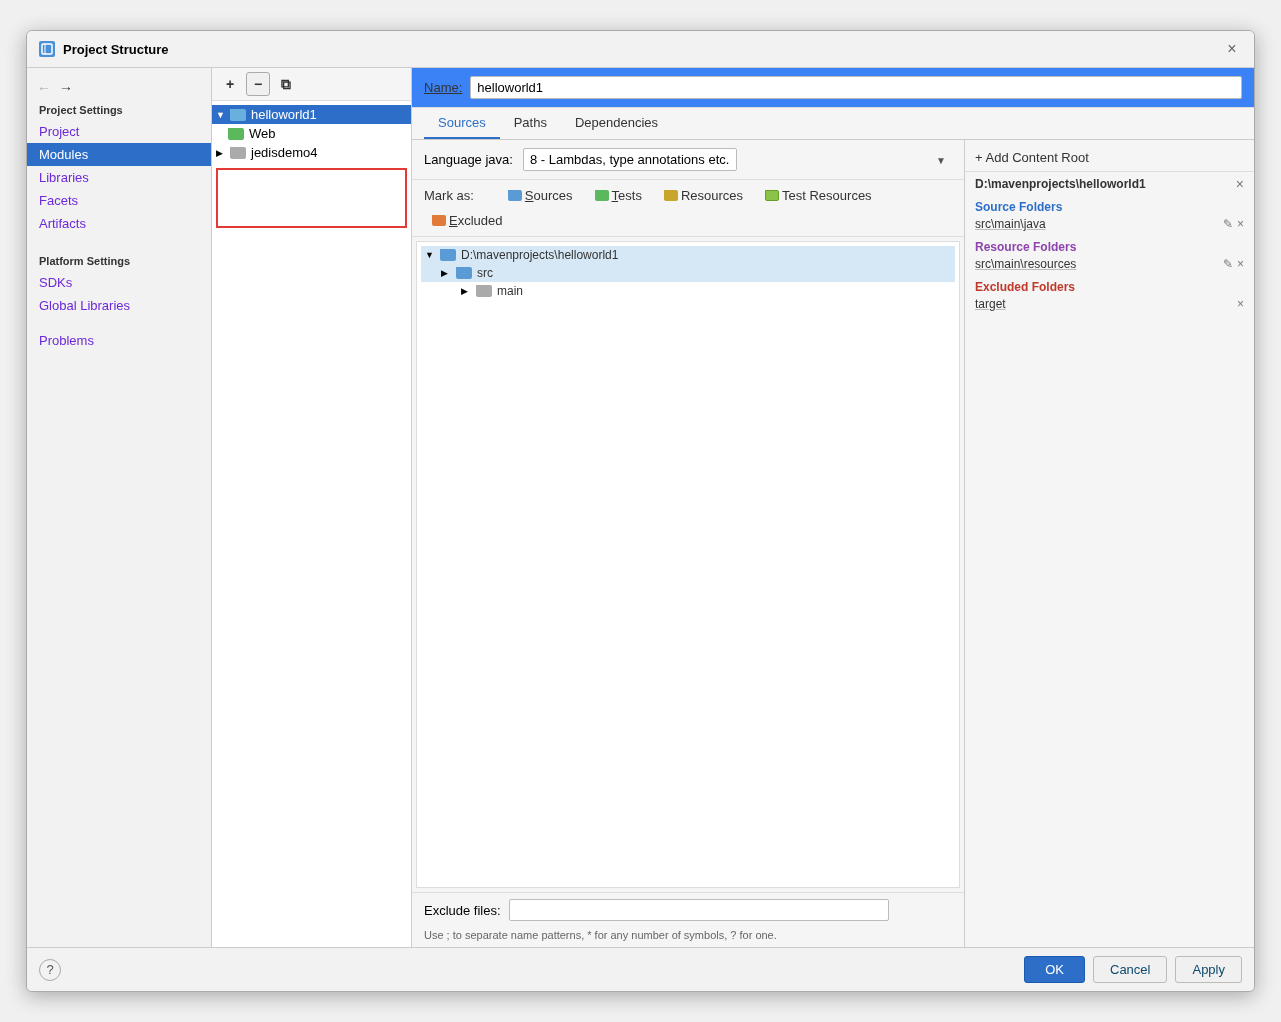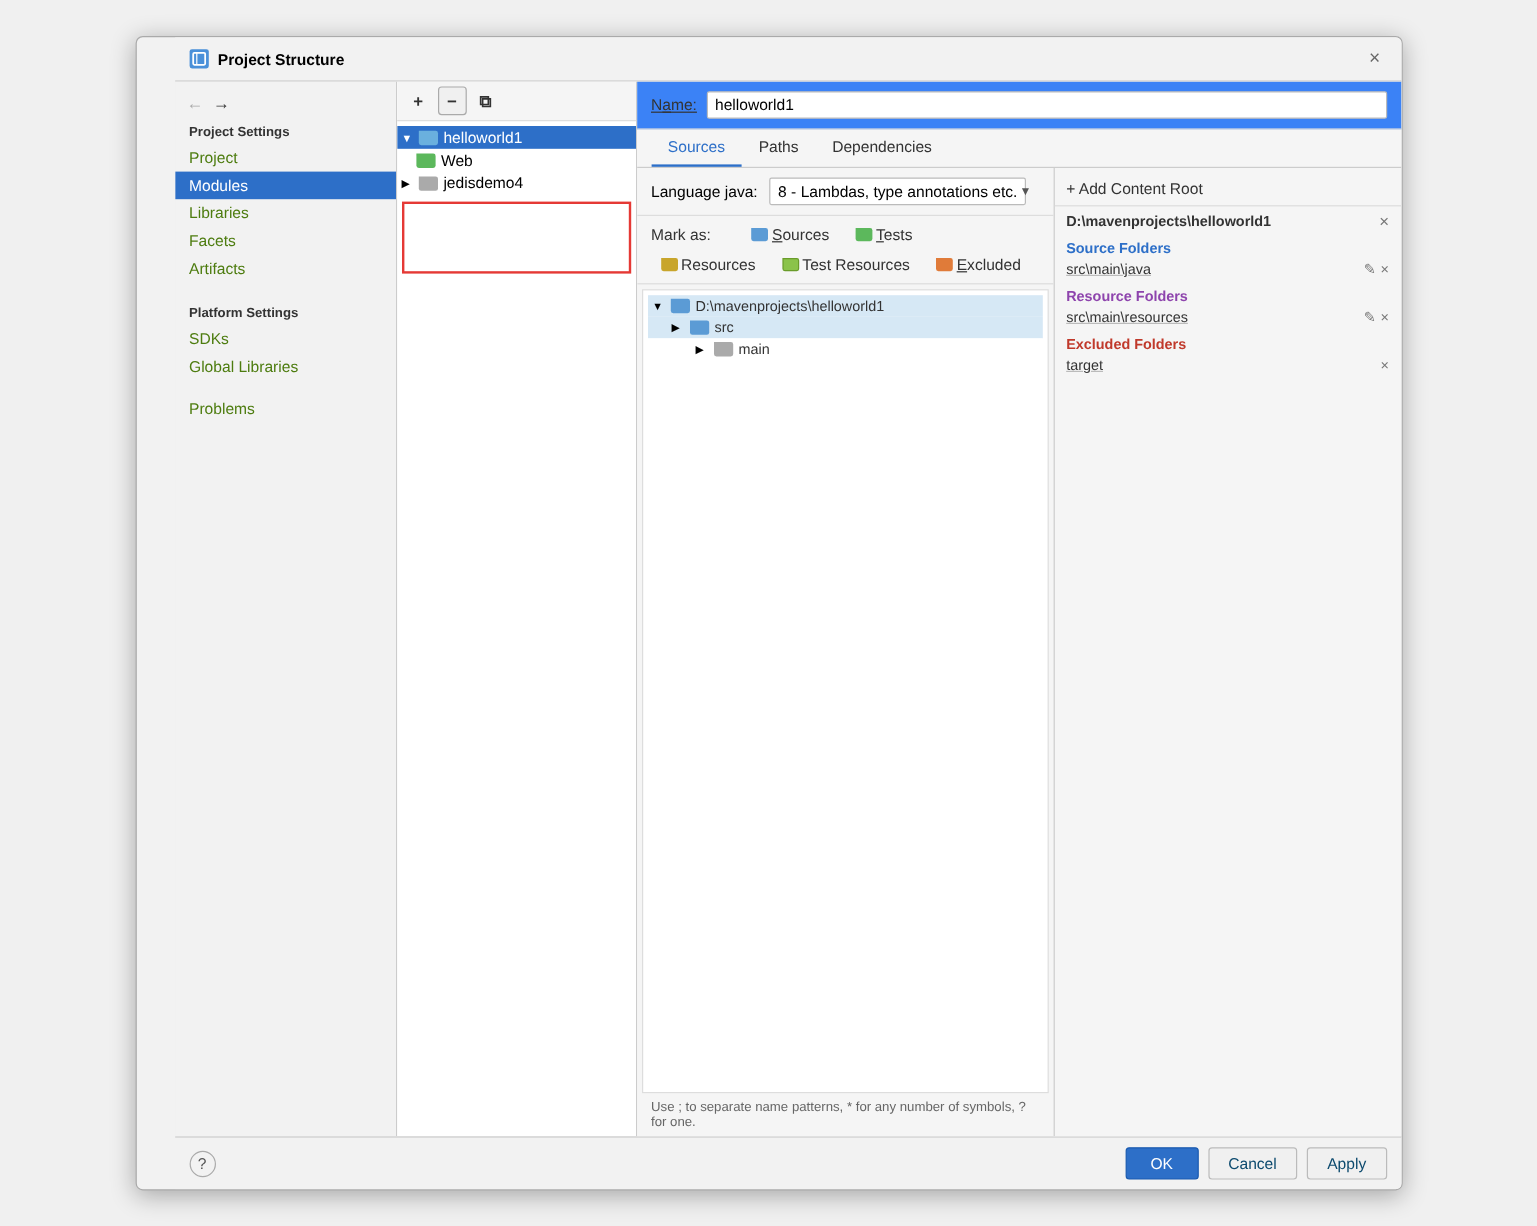--- a/index.html
+++ b/index.html
@@ -1,28 +1,27 @@
 <!DOCTYPE html>
 <html><head>
   <meta charset="utf-8">
   <style>
     * { box-sizing: border-box; margin: 0; padding: 0; font-family: 'Segoe UI', Arial, sans-serif; font-size: 13px; }
     body { background: #f0f0f0; display: flex; align-items: center; justify-content: center; min-height: 100vh; }
     
     .dialog {
-      width: 1056px;
+      width: 1229px;
       height: 962px;
       background: #f2f2f2;
       border: 1px solid #aaa;
       border-radius: 6px;
       box-shadow: 0 4px 20px rgba(0,0,0,0.3);
       display: flex;
       flex-direction: column;
       overflow: hidden;
-      padding-left: 32px;
     }
     
     .title-bar {
       background: #f2f2f2;
       border-bottom: 1px solid #ccc;
       padding: 8px 12px;
       display: flex;
       align-items: center;
       justify-content: space-between;
     }
@@ -76,21 +75,21 @@
       font-size: 11px;
       font-weight: 700;
       color: #333;
       padding: 8px 12px 4px 12px;
       text-transform: none;
     }
     
     .sidebar-item {
       padding: 4px 12px;
       cursor: pointer;
-      color: #4d7c0f;
+      color: #6d28d9;
     }
     
     .sidebar-item.active {
       background: #2d6fc8;
       color: white;
     }
     
     .sidebar-spacer {
       height: 12px;
     }
@@ -637,20 +636,24 @@
               <span class="ftree-text">src</span>
             </div>
 
             <div class="ftree-item ftree-child2" style="background:white;">
               <span class="ftree-arrow">▶</span>
               <span class="ftree-folder ff-gray"></span>
               <span class="ftree-text">main</span>
             </div>
           </div>
 
+          <div class="exclude-bar">
+            <span>Exclude files:</span>
+            <input class="exclude-input" type="text" style="">
+          </div>
           <div class="exclude-hint">Use ; to separate name patterns, * for any number of symbols, ? for one.</div>
         </div>
 
         <div class="roots-panel">
           <div class="add-content-root-btn">
             <span>+ Add Content Root</span>
           </div>
           <div class="root-entry">
             <span class="root-path">D:\mavenprojects\helloworld1</span>
             <span class="root-close">×</span>

